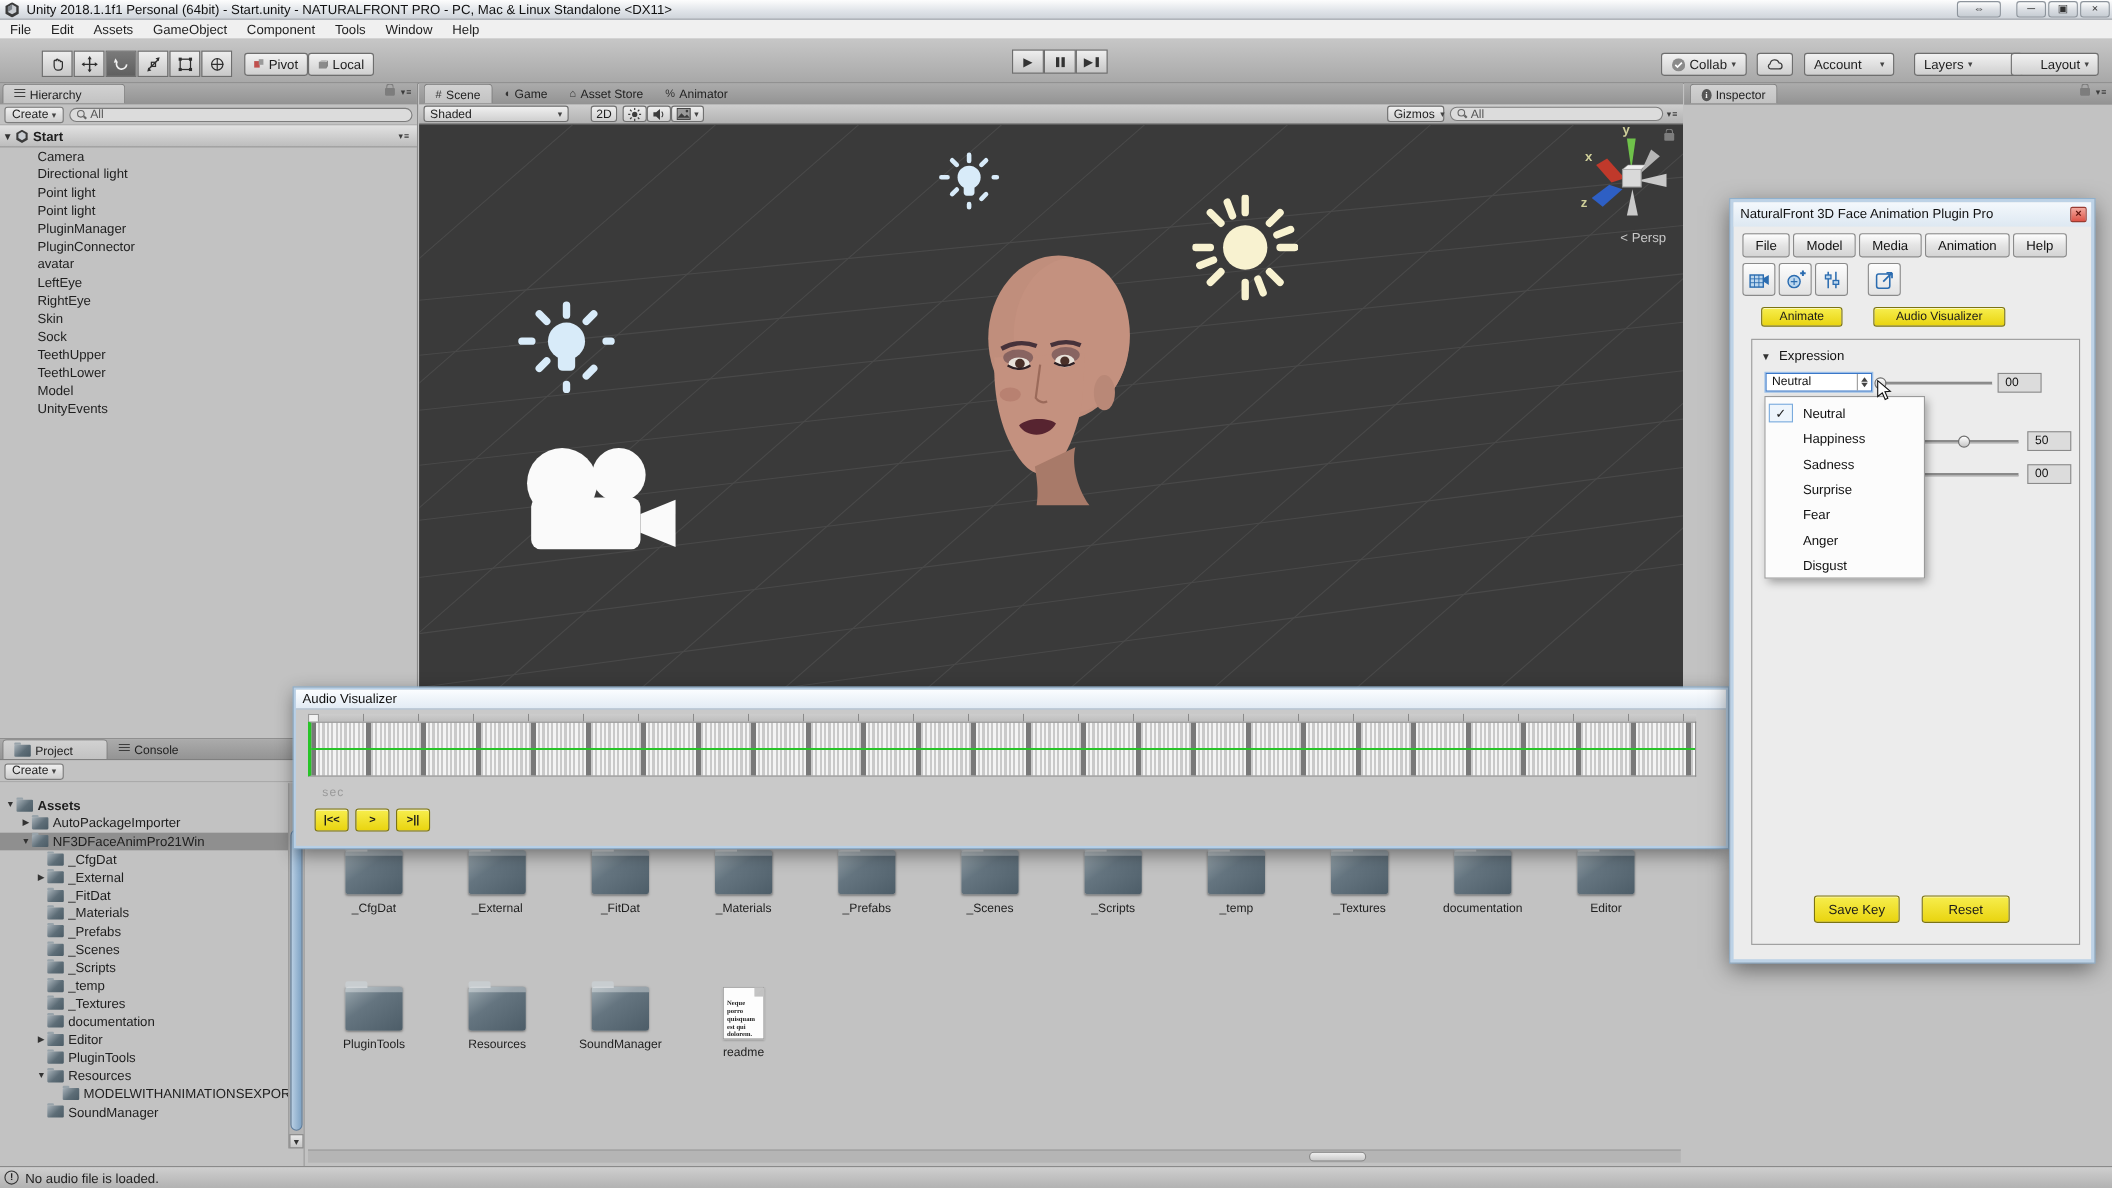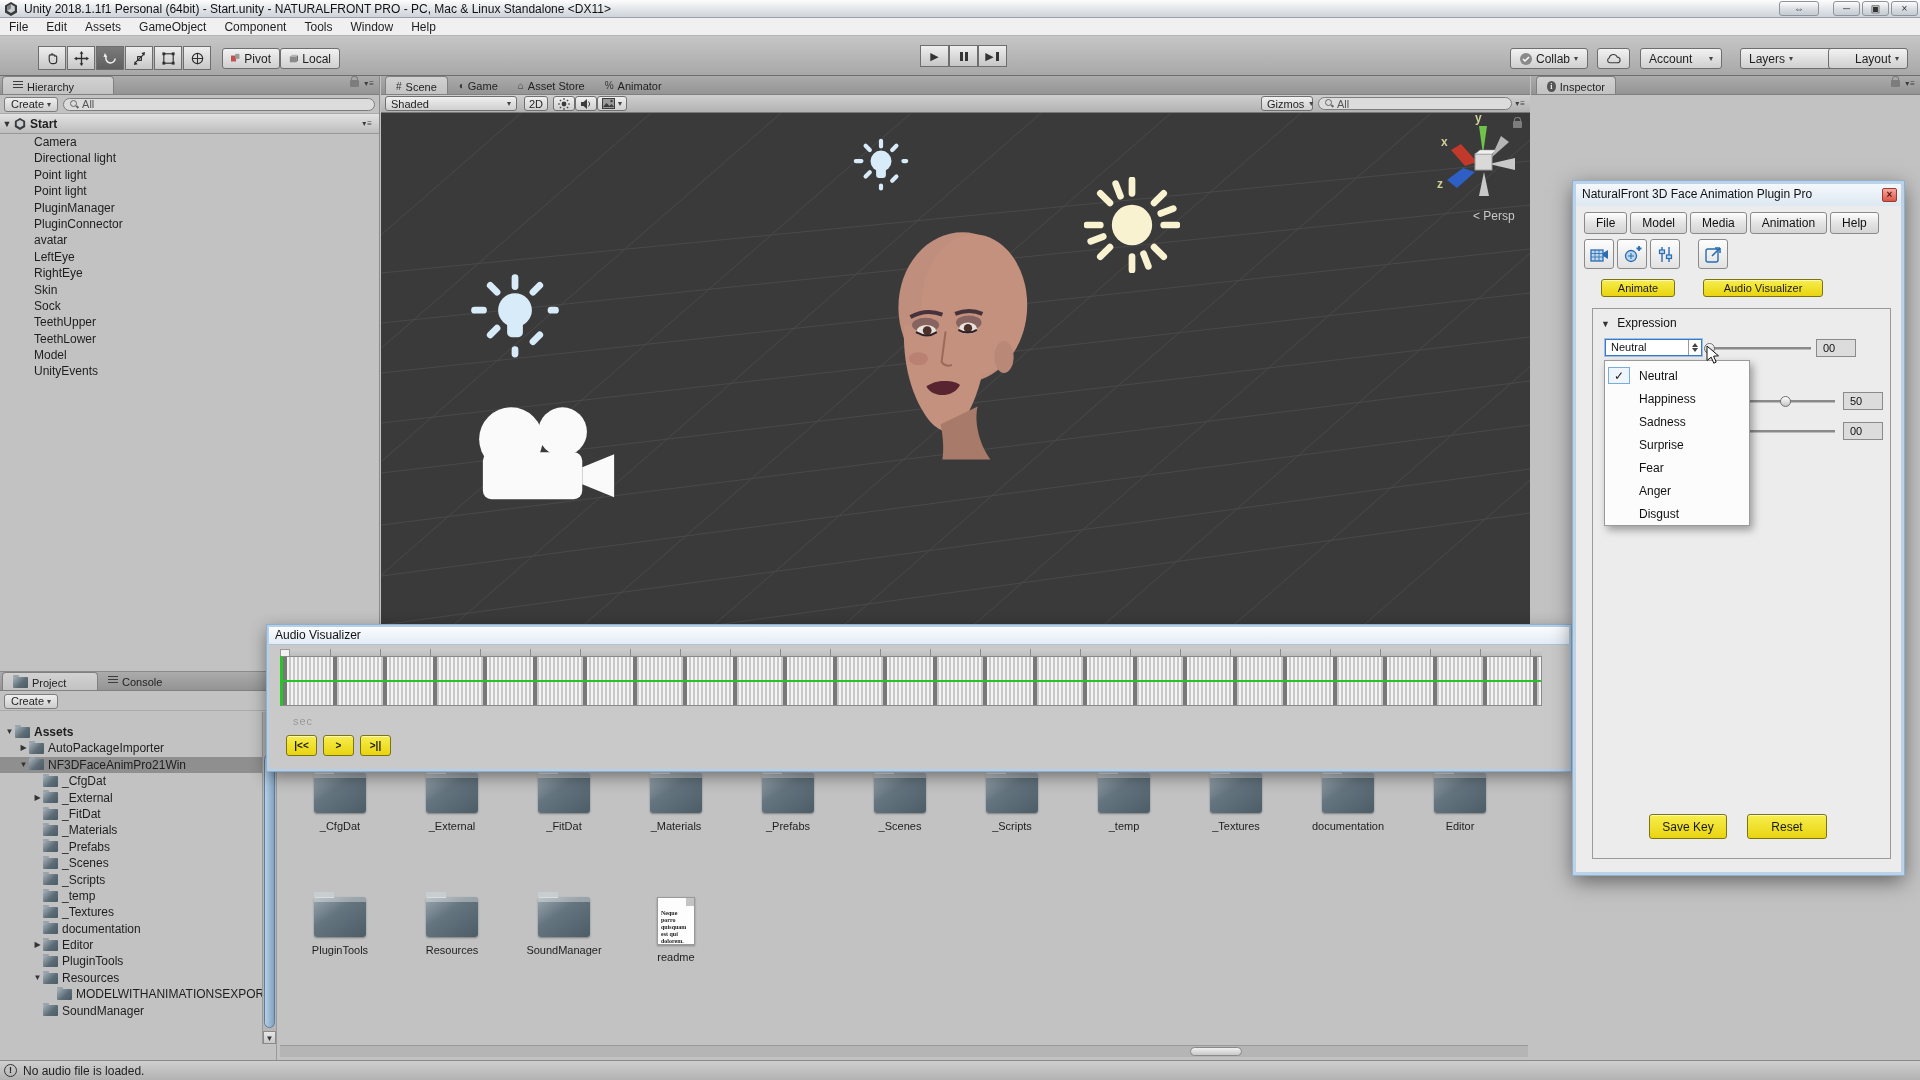--- a/index.html
+++ b/index.html
@@ -402,21 +402,21 @@
         <div class="tab">
           <div class="stab-ico" style="display: inline;">%</div>
           <div style="display: inline;">Animator</div>
         </div>
       </div>
     <div id="scene-toolbar">
       <span class="sc-dd" style="margin-left:4px;width:132px;justify-content:space-between">
         <span>Shaded</span>
           <span class="ddarrow">▾</span>
       </span>
-      <span class="sc-tglbtn" style="margin-left:7px">
+      <span class="sc-tglbtn" style="margin-left:20px">
         <span>2D</span>
       </span>
       <span class="sc-tglbtn" style="margin-left:5px">
         <svg width="12" height="12" viewBox="0 0 12 12">
             <circle cx="6" cy="6" r="2.4" fill="#3c3c3c"></circle>
             <g stroke="#3c3c3c" stroke-width="1.1">
               <path d="M6 0v2M6 10v2M0 6h2M10 6h2M1.8 1.8l1.4 1.4M8.8 8.8l1.4 1.4M10.2 1.8L8.8 3.2M3.2 8.8l-1.4 1.4"></path>
             </g>
           </svg>
       </span>

